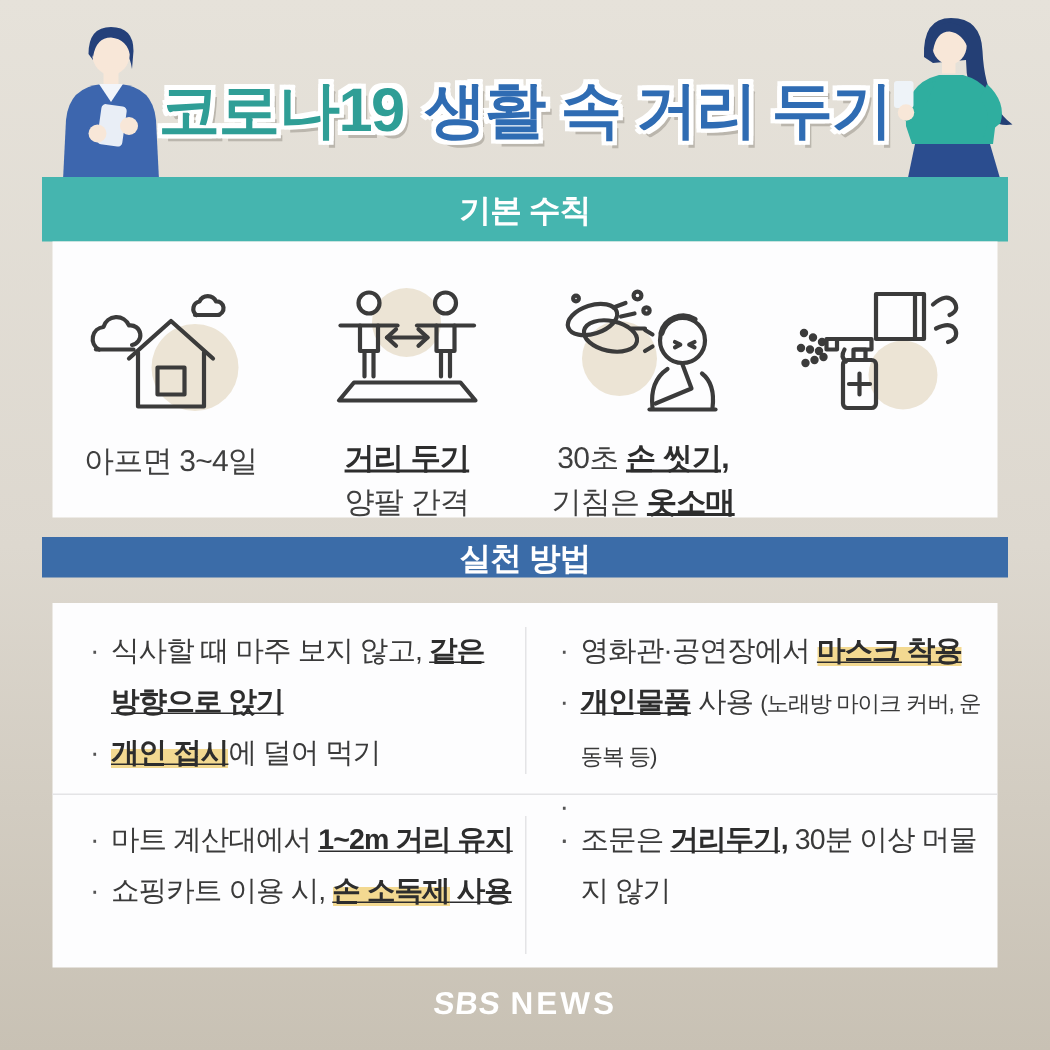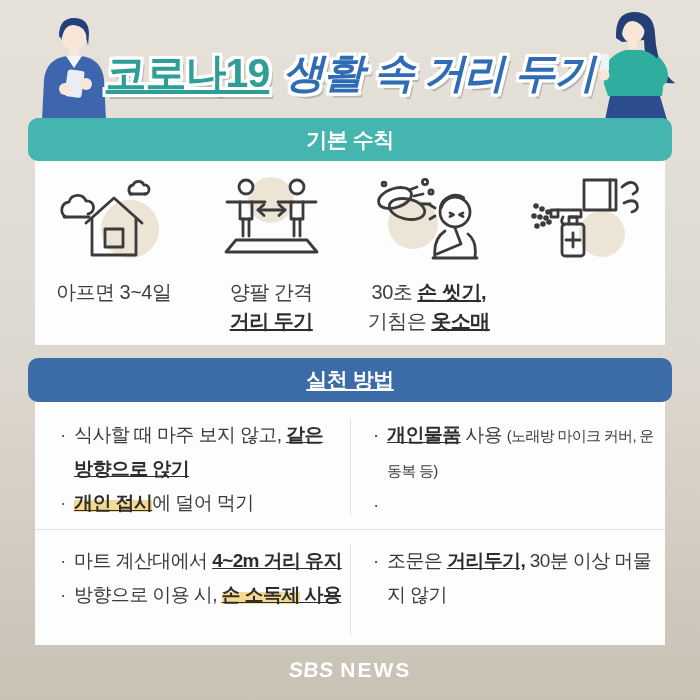--- a/index.html
+++ b/index.html
@@ -24,36 +24,36 @@
   .person-right{right:2px;top:10px;}
   .main-title{
     position:absolute;left:0;right:0;top:46px;z-index:1;
     text-align:center;font-size:41px;font-weight:800;letter-spacing:-1px;
     text-shadow:
       -3px -3px 0 #fff, 3px -3px 0 #fff, -3px 3px 0 #fff, 3px 3px 0 #fff,
       0 -3px 0 #fff, 0 3px 0 #fff, -3px 0 0 #fff, 3px 0 0 #fff,
       -2px -2px 0 #fff, 2px 2px 0 #fff,
       4px 5px 0 rgba(125,120,110,.40);
   }
-  .title-teal{color:var(--title-teal);text-decoration:underline;}
-  .title-blue{color:var(--title-blue);margin-left:14px;font-style:italic;}
+  .title-teal{color:var(--title-teal);}
+  .title-blue{color:var(--title-blue);margin-left:14px;}
   
   .banner{
     position:absolute;left:28px;width:644px;z-index:2;
     display:flex;align-items:center;justify-content:center;
-    color:#fff;font-size:21px;font-weight:700;letter-spacing:-.5px;border-radius:10px;
+    color:#fff;font-size:21px;font-weight:700;letter-spacing:-.5px;
   }
   .banner-basic{top:118px;height:43px;background:var(--banner-basic-bg);}
-  .banner-practice{top:358px;height:44px;background:var(--banner-practice-bg);text-decoration:underline;}
+  .banner-practice{top:358px;height:27px;background:var(--banner-practice-bg);}
   
   .card{position:absolute;left:35px;width:630px;background:#fdfdfe;z-index:2;}
   .card-basic{top:161px;height:184px;display:flex;}
   .card-practice{top:402px;height:243px;}
   
-  .basic-item{flex:1 1 0;display:flex;flex-direction:column;align-items:center;padding-top:10px;}
+  .basic-item{flex:1 1 0;display:flex;flex-direction:column;align-items:center;padding-top:26px;}
   .icon-wrap{height:102px;display:flex;align-items:center;justify-content:center;}
   .caption{text-align:center;margin-top:5px;}
   .cap-line{font-size:20px;line-height:29px;letter-spacing:-.5px;color:#3f3f3f;}
   
   .p-cell{position:absolute;box-sizing:border-box;}
   .p-top-left   {left:0;  top:0;    width:315px;height:127px;padding:16px 6px 0 24px;}
   .p-top-right  {left:315px;top:0;  width:315px;height:127px;padding:16px 4px 0 22px;}
   .p-bottom-left{left:0;  top:128px;width:315px;height:115px;padding:14px 6px 0 24px;}
   .p-bottom-right{left:315px;top:128px;width:315px;height:115px;padding:14px 4px 0 22px;}
   .p-cell ul{list-style:none;margin:0;padding:0;}
@@ -158,22 +158,22 @@
             <path d="M77 30 V47 H89 V30"></path>
             <path d="M80 47 V64 M86 47 V64"></path>
             <path d="M44 38 H71"></path>
             <path d="M50 32.5 L44 38 L50 43.5"></path>
             <path d="M65 32.5 L71 38 L65 43.5"></path>
             <path d="M22 68 L12 80 H103 L93 68 Z"></path>
           </g>
         </svg>
       </div>
       <div class="caption">
+        <div class="cap-line"><span class="seg-b">거리 두기</span></div>
         <div class="cap-line"><span>양팔 간격</span></div>
-        <div class="cap-line"><span class="seg-b">거리 두기</span></div>
       </div>
     </div>
 
     <div class="basic-item">
       <div class="icon-wrap">
         <svg width="120" height="100" viewBox="0 0 120 100">
           <circle cx="44" cy="52" r="25" fill="#ece4d5"></circle>
           <g class="line-icon">
             <ellipse cx="26" cy="26" rx="17" ry="9.5" transform="rotate(-18 26 26)"></ellipse>
             <ellipse cx="38" cy="37" rx="18" ry="10" transform="rotate(12 38 37)"></ellipse>
@@ -238,30 +238,30 @@
 
     <div class="p-cell p-top-left">
       <ul>
         <li><span class="bullet">·</span><span class="li-text"><span>식사할 때 마주 보지 않고, </span><span class="seg-b">같은 방향으로 앉기</span></span></li>
         <li><span class="bullet">·</span><span class="li-text"><span class="seg-b seg-h">개인 접시</span><span>에 덜어 먹기</span></span></li>
       </ul>
     </div>
 
     <div class="p-cell p-top-right">
       <ul>
-        <li><span class="bullet">·</span></li>
+        <li><span class="bullet">·</span><span class="li-text"><span>영화관·공연장에서 </span><span class="seg-b seg-h">마스크 착용</span></span></li>
         <li><span class="bullet">·</span><span class="li-text"><span class="seg-b">개인물품</span><span> 사용 </span><span class="seg-sm">(노래방 마이크 커버, 운동복 등)</span></span></li>
         <li><span class="bullet">·</span></li>
       </ul>
     </div>
 
     <div class="p-cell p-bottom-left">
       <ul>
-        <li><span class="bullet">·</span><span class="li-text"><span>마트 계산대에서 </span><span class="seg-b">4~2m 거리 유지</span></span></li>
-        <li><span class="bullet">·</span><span class="li-text"><span>방향으로 이용 시, </span><span class="seg-b seg-h">손 소독제</span><span class="seg-b"> 사용</span></span></li>
+        <li><span class="bullet">·</span><span class="li-text"><span>마트 계산대에서 </span><span class="seg-b">1~2m 거리 유지</span></span></li>
+        <li><span class="bullet">·</span><span class="li-text"><span>쇼핑카트 이용 시, </span><span class="seg-b seg-h">손 소독제</span><span class="seg-b"> 사용</span></span></li>
       </ul>
     </div>
 
     <div class="p-cell p-bottom-right">
       <ul>
         <li><span class="bullet">·</span></li>
         <li><span class="bullet">·</span><span class="li-text"><span>조문은 </span><span class="seg-b">거리두기,</span><span> 30분 이상 머물지 않기</span></span></li>
       </ul>
     </div>
 

